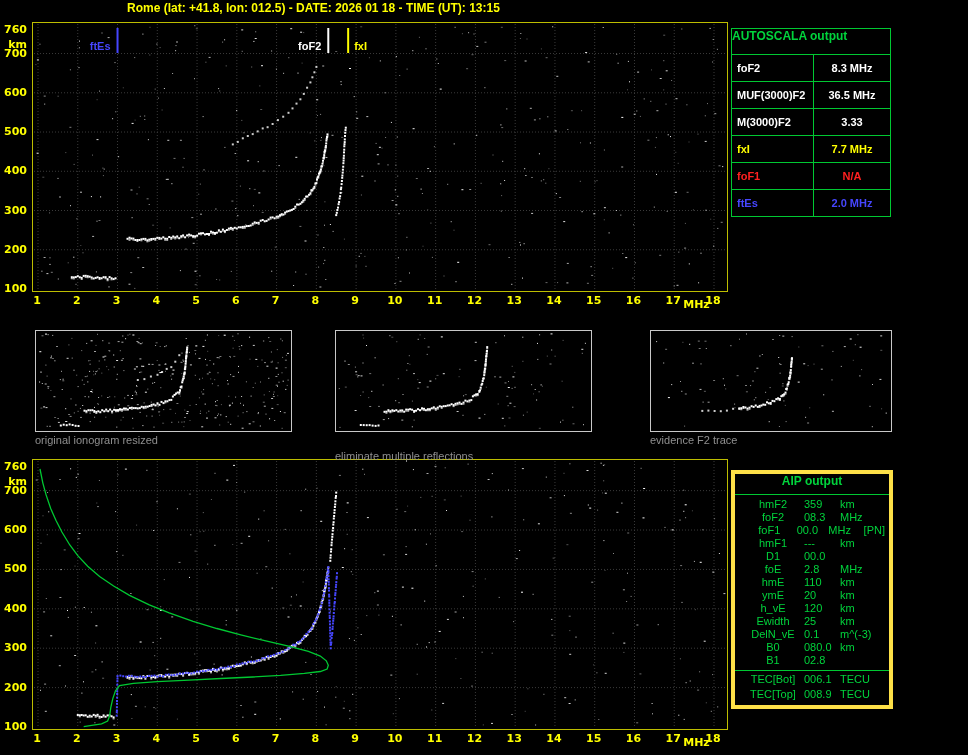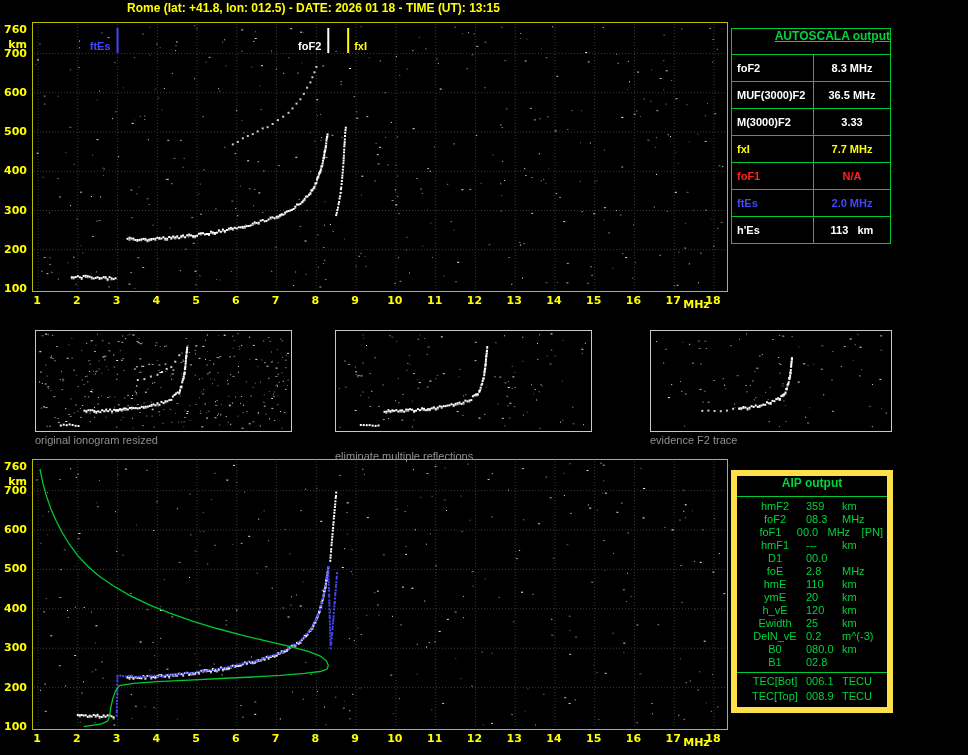--- a/index.html
+++ b/index.html
@@ -7,26 +7,26 @@
   #stage{position:relative;width:968px;height:755px;background:#000;}
   #title{position:absolute;left:88px;top:1px;color:#ffff00;font:bold 12px "Liberation Sans",sans-serif;white-space:pre;padding-left:39px;}
   .plot{position:absolute;border:1px solid #bdbd00;background:#000;}
   .plot.thumb{border:1px solid #c8c8c8;}
   .tick{position:absolute;color:#ffff00;font:bold 11px "DejaVu Sans",sans-serif;}
   .tick-x{width:30px;text-align:center;}
   .tick-y{width:28px;text-align:right;}
   .caption{position:absolute;color:#8f8f8f;font:11px "Liberation Sans",sans-serif;text-align:left;}
   
   #autoscala-box{position:absolute;left:731px;top:28px;width:160px;box-sizing:border-box;border:1px solid #00c832;background:#000;}
-  .as-header{height:25px;line-height:25px;text-align:right;color:#00d43c;font:bold 12px "Liberation Sans",sans-serif;text-decoration:underline;}
+  .as-header{height:25px;line-height:25px;text-align:left;color:#00d43c;font:bold 12px "Liberation Sans",sans-serif;}
   .as-row{display:flex;height:26px;border-top:1px solid #00c832;font:bold 11px "Liberation Sans",sans-serif;}
   .as-label{width:82px;box-sizing:border-box;border-right:1px solid #00c832;display:flex;align-items:center;padding-left:5px;}
   .as-value{flex:1;display:flex;align-items:center;justify-content:center;white-space:pre;}
   
-  #aip-box{position:absolute;left:731px;top:470px;width:162px;box-sizing:border-box;border:6px solid #fde047;background:#000;color:#00d43c;padding-bottom:4px;}
+  #aip-box{position:absolute;left:731px;top:470px;width:162px;box-sizing:border-box;border:4px solid #fde047;background:#000;color:#00d43c;padding-bottom:4px;}
   .aip-header{height:20px;line-height:20px;text-align:center;font:bold 12px "Liberation Sans",sans-serif;border-bottom:1px solid #00c832;margin-bottom:3px;}
   .aip-row{display:flex;height:13px;line-height:13px;font:11px "Liberation Sans",sans-serif;padding-left:7px;white-space:pre;}
   .aip-row.sep{border-top:1px solid #00c832;margin-top:3px;padding-top:2px;height:15px;}
   .aip-name{width:62px;text-align:center;}
   .aip-value{width:36px;}
   .aip-unit{width:40px;}
   .aip-note{margin-left:auto;padding-right:4px;}
 </style>
 </head>
 <body>
@@ -2477,41 +2477,37 @@
           <div class="as-value" style="color: rgb(255, 255, 0);">7.7 MHz</div>
         </div>
         <div class="as-row">
           <div class="as-label" style="color: rgb(255, 32, 32);">foF1</div>
           <div class="as-value" style="color: rgb(255, 32, 32);">N/A</div>
         </div>
         <div class="as-row">
           <div class="as-label" style="color: rgb(70, 70, 255);">ftEs</div>
           <div class="as-value" style="color: rgb(70, 70, 255);">2.0 MHz</div>
         </div>
-        <div class="as-row">
-          <div class="as-label" style="color: rgb(255, 255, 255);">h'Es</div>
-          <div class="as-value" style="color: rgb(255, 255, 255);">113   km</div>
-        </div>
       </div>
   </div>
 
   <div id="aip-box">
     <div class="aip-header">AIP output</div>
     <div id="aip-rows">
         <div class="aip-row"><span class="aip-name">hmF2</span><span class="aip-value">359</span><span class="aip-unit">km</span><span class="aip-note"></span></div>
         <div class="aip-row"><span class="aip-name">foF2</span><span class="aip-value">08.3</span><span class="aip-unit">MHz</span><span class="aip-note"></span></div>
         <div class="aip-row"><span class="aip-name">foF1</span><span class="aip-value">00.0</span><span class="aip-unit">MHz</span><span class="aip-note">[PN]</span></div>
         <div class="aip-row"><span class="aip-name">hmF1</span><span class="aip-value">---</span><span class="aip-unit">km</span><span class="aip-note"></span></div>
         <div class="aip-row"><span class="aip-name">D1</span><span class="aip-value">00.0</span><span class="aip-unit"></span><span class="aip-note"></span></div>
         <div class="aip-row"><span class="aip-name">foE</span><span class="aip-value">2.8</span><span class="aip-unit">MHz</span><span class="aip-note"></span></div>
         <div class="aip-row"><span class="aip-name">hmE</span><span class="aip-value">110</span><span class="aip-unit">km</span><span class="aip-note"></span></div>
         <div class="aip-row"><span class="aip-name">ymE</span><span class="aip-value">20</span><span class="aip-unit">km</span><span class="aip-note"></span></div>
         <div class="aip-row"><span class="aip-name">h_vE</span><span class="aip-value">120</span><span class="aip-unit">km</span><span class="aip-note"></span></div>
         <div class="aip-row"><span class="aip-name">Ewidth</span><span class="aip-value">25</span><span class="aip-unit">km</span><span class="aip-note"></span></div>
-        <div class="aip-row"><span class="aip-name">DelN_vE</span><span class="aip-value">0.2</span><span class="aip-unit">m^(-3)</span><span class="aip-note"></span></div>
+        <div class="aip-row"><span class="aip-name">DelN_vE</span><span class="aip-value">0.1</span><span class="aip-unit">m^(-3)</span><span class="aip-note"></span></div>
         <div class="aip-row"><span class="aip-name">B0</span><span class="aip-value">080.0</span><span class="aip-unit">km</span><span class="aip-note"></span></div>
         <div class="aip-row"><span class="aip-name">B1</span><span class="aip-value">02.8</span><span class="aip-unit"></span><span class="aip-note"></span></div>
         <div class="aip-row sep"><span class="aip-name">TEC[Bot]</span><span class="aip-value">006.1</span><span class="aip-unit">TECU</span><span class="aip-note"></span></div>
         <div class="aip-row"><span class="aip-name">TEC[Top]</span><span class="aip-value">008.9</span><span class="aip-unit">TECU</span><span class="aip-note"></span></div>
       </div>
   </div>
 
 <div class="tick tick-x" style="left: 22px; top: 294px;">1</div>
     <div class="tick tick-x" style="left: 61.7647px; top: 294px;">2</div>
     <div class="tick tick-x" style="left: 101.529px; top: 294px;">3</div>

